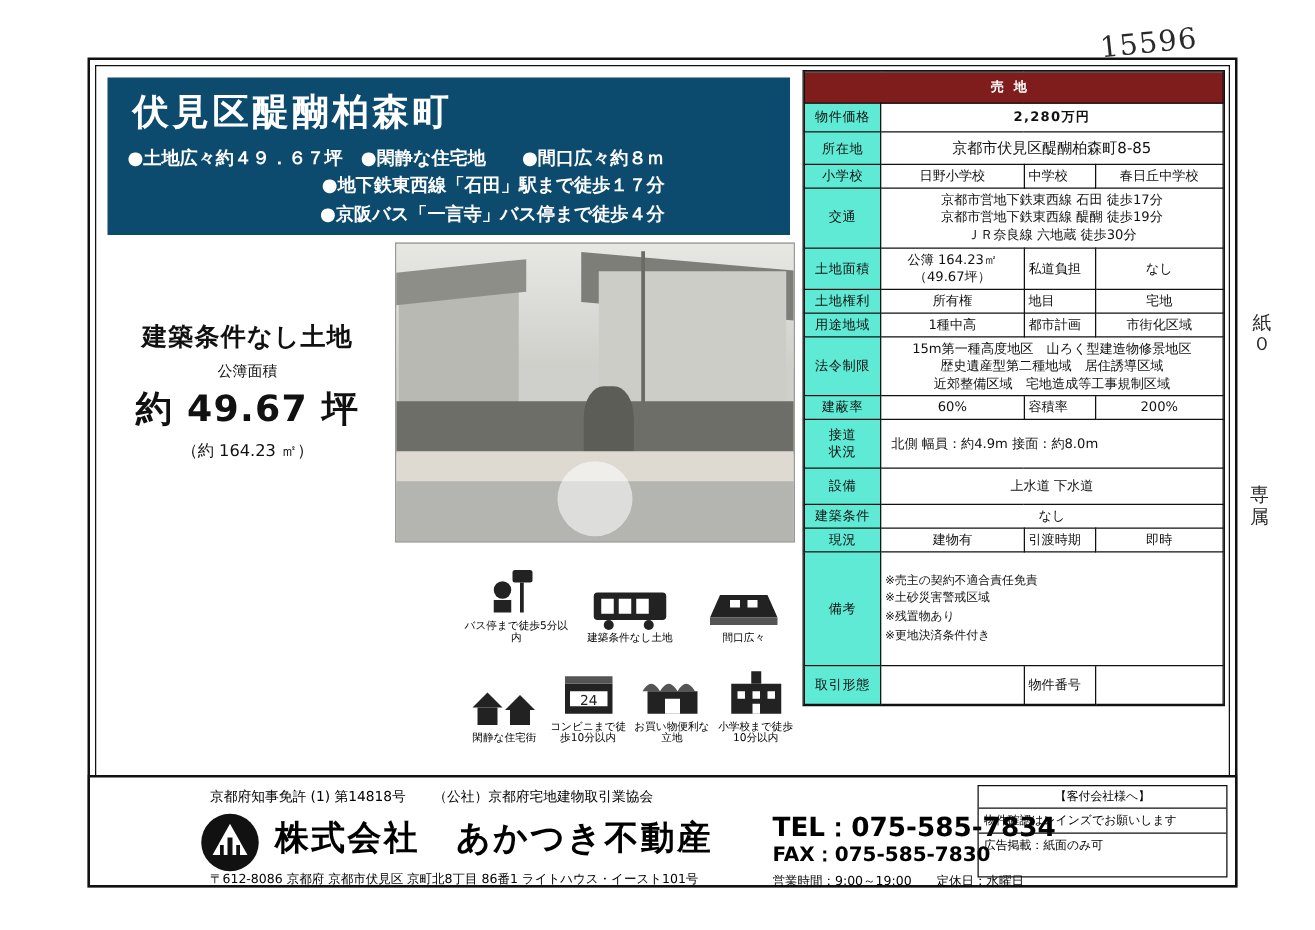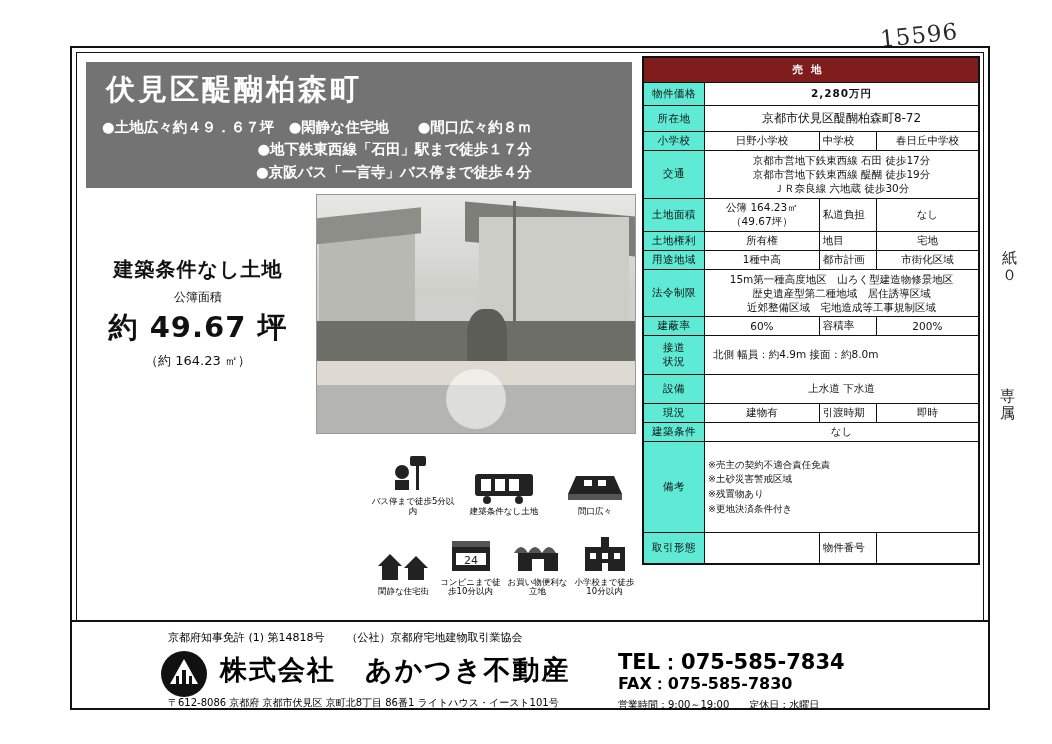--- a/index.html
+++ b/index.html
@@ -22,21 +22,21 @@
     border:2px solid #111;background:#fff;
   }
   .frame .inner-line{
     position:absolute;left:4px;top:4px;right:4px;bottom:4px;border:1px solid #111;
   }
 
   
   .left-panel{position:absolute;left:8px;top:8px;width:558px;height:640px;}
 
   .headerband{
-    position:absolute;left:6px;top:6px;width:546px;height:126px;background:#737373;color:#fff;
+    position:absolute;left:6px;top:6px;width:546px;height:126px;background:#0c4a6e;color:#fff;
   }
   .title{
     position:absolute;left:20px;top:8px;font-size:29px;font-weight:bold;letter-spacing:3px;
   }
   .bullets{position:absolute;left:16px;top:54px;font-size:14.5px;line-height:1.55;font-weight:bold;}
   .bullets .row{white-space:nowrap;text-align:right;}
 
   .photo{
     position:absolute;left:236px;top:138px;width:318px;height:238px;
     background:#cfcfcb;overflow:hidden;border:1px solid #999;
@@ -251,21 +251,21 @@
         <tbody>
             <tr>
           <td class="hdr" colspan="4">売地</td>
         </tr>
         <tr>
           <td class="lbl">物件価格</td>
           <td class="price" colspan="3">2,280万円</td>
         </tr>
         <tr>
           <td class="lbl">所在地</td>
-          <td class="ctr" colspan="3" style="font-size:12px;padding:4px 0;">京都市伏見区醍醐柏森町8-72</td>
+          <td class="ctr" colspan="3" style="font-size:12px;padding:4px 0;">京都市伏見区醍醐柏森町8-85</td>
         </tr>
         <tr>
           <td class="lbl">小学校</td>
           <td class="ctr">日野小学校</td>
           <td class="lbl2">中学校</td>
           <td class="ctr">春日丘中学校</td>
         </tr>
         <tr>
           <td class="lbl">交通</td>
           <td class="ctr small" colspan="3">
@@ -312,28 +312,28 @@
         <tr>
           <td class="lbl" style="white-space:pre;">接道
 状況</td>
           <td colspan="3" style="height:34px;padding-left:8px;">北側 幅員：約4.9m 接面：約8.0m</td>
         </tr>
         <tr>
           <td class="lbl">設備</td>
           <td colspan="3" class="ctr" style="height:24px;border-radius:13px;">上水道 下水道</td>
         </tr>
         <tr>
+          <td class="lbl">建築条件</td>
+          <td colspan="3" class="ctr">なし</td>
+        </tr>
+        <tr>
           <td class="lbl">現況</td>
           <td class="ctr">建物有</td>
           <td class="lbl2">引渡時期</td>
           <td class="ctr">即時</td>
-        </tr>
-        <tr>
-          <td class="lbl">建築条件</td>
-          <td colspan="3" class="ctr">なし</td>
         </tr>
         <tr>
           <td class="lbl">備考</td>
           <td colspan="3" class="remarks">
             <div class="rtxt">※売主の契約不適合責任免責</div>
             <div class="rtxt">※土砂災害警戒区域</div>
             <div class="rtxt">※残置物あり</div>
             <div class="rtxt">※更地決済条件付き</div>
           </td>
         </tr>
@@ -357,15 +357,20 @@
         <rect x="24" y="20" width="4" height="14" fill="#111"></rect>
         <rect x="18" y="26" width="3" height="8" fill="#111"></rect>
         <rect x="31" y="26" width="3" height="8" fill="#111"></rect>
       </svg>
     </div>
     <div class="company">株式会社　あかつき不動産</div>
     <div class="addr">〒612-8086 京都府 京都市伏見区 京町北8丁目 86番1 ライトハウス・イースト101号</div>
     <div class="tel">TEL：075-585-7834</div>
     <div class="fax">FAX：075-585-7830</div>
     <div class="hours">営業時間：9:00～19:00　　定休日：水曜日</div>
+    <div class="agentbox">
+      <div class="ab-t">【客付会社様へ】</div>
+      <div class="ab-r">物件確認はレインズでお願いします</div>
+      <div class="ab-r">広告掲載：紙面のみ可</div>
+    </div>
   </div>
 
 </div>
 
 </body></html>

